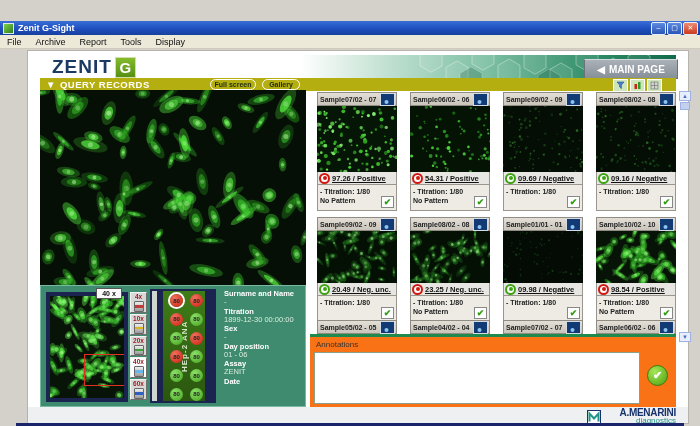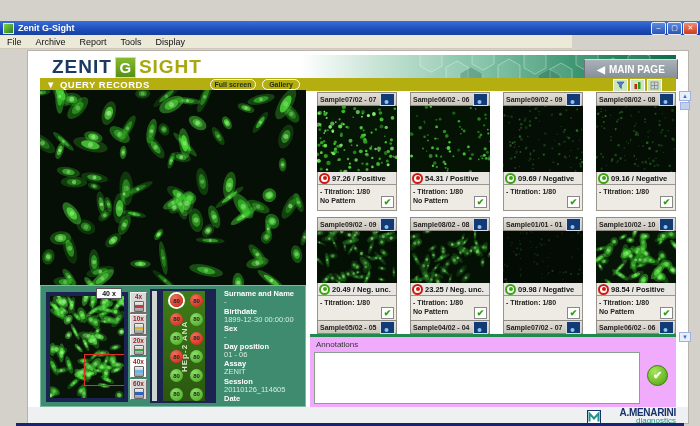--- a/index.html
+++ b/index.html
@@ -7,21 +7,21 @@
        font-family:"Liberation Sans",sans-serif;-webkit-font-smoothing:antialiased;}
   .abs{position:absolute;margin-top:21px;}
 
   
   .titlebar{left:0;top:0;width:700px;height:14px;background:linear-gradient(180deg,#3a6fd8 0%,#1f4fbe 55%,#16409f 100%);display:flex;align-items:center;color:#fff;}
   .title-icon{width:9px;height:9px;margin:0 4px 0 3px;background:linear-gradient(135deg,#7fd24a,#2e7d1e);border:1px solid #dfe8f5;}
   .title-text{font-size:9px;font-weight:bold;}
   .winbtns{position:absolute;right:2px;top:1px;display:flex;gap:1px;}
   .winbtn{width:13px;height:11px;border:1px solid #e8eef8;border-radius:2px;color:#fff;font-size:7px;line-height:9px;text-align:center;background:linear-gradient(180deg,#5d8ae0,#2a55b8);}
   .winbtn.close{background:linear-gradient(180deg,#ef8a72,#cc3a1d);}
-  .menubar{left:0;top:14px;width:572px;height:13px;background:#ece9d8;border-bottom:1px solid #cfcabb;display:flex;align-items:center;}
+  .menubar{left:0;top:14px;width:700px;height:13px;background:#ece9d8;border-bottom:1px solid #cfcabb;display:flex;align-items:center;}
   .menu-item{font-size:9px;color:#111;padding:0 7px;cursor:default;}
 
   
   .panel{left:28px;top:30px;width:660px;height:372px;background:#fff;box-shadow:0 0 0 1px #b7b3aa;}
 
   
   .banner{left:300px;top:34px;width:376px;height:23px;background:linear-gradient(90deg,#ffffff 0%,#cfe7db 18%,#7cbfa2 50%,#2c8a64 80%,#0f6b4a 100%);overflow:hidden;}
   .logo{left:52px;top:36px;height:20px;display:flex;align-items:center;}
   .logo .z{font-size:19px;font-weight:bold;letter-spacing:1px;color:#1a3a63;}
   .logo .gbox{width:19px;height:19px;background:linear-gradient(180deg,#86bb2c,#568f14);color:#fff;font-size:15px;font-weight:bold;text-align:center;line-height:19px;margin:0 3px;border:1px solid #cfe0a8;}
@@ -75,32 +75,32 @@
   .card{width:80px;position:relative;}
   .chead{height:14px;background:linear-gradient(180deg,#e3dfd7,#cac5bb);border:1px solid #8f8b82;box-sizing:border-box;display:flex;align-items:center;justify-content:space-between;padding:0 1px 0 2px;}
   .cname{font-size:7px;font-weight:bold;color:#222;white-space:nowrap;}
   .pbtn{width:13px;height:11px;border:1px solid #d8dce2;background:#123a74;cursor:pointer;flex:none;}
   .cimg{width:80px;background:#040c04;overflow:hidden;cursor:pointer;}
   .cimg.h66{height:66px;} .cimg.h52{height:52px;}
   .cstat{height:13px;background:#e7e6e3;border:1px solid #9a968d;border-top:none;box-sizing:border-box;display:flex;align-items:center;gap:2px;padding-left:1px;}
   .sic{width:7px;height:7px;border-radius:50%;background:#fff;border:2px solid #cf1810;position:relative;flex:none;}
   .sic::after{content:"";position:absolute;inset:1.5px;border-radius:50%;background:#cf1810;}
   .sic.green{border-color:#3fa315;} .sic.green::after{background:#3fa315;}
-  .cres{font-size:7.5px;font-weight:bold;color:#111;white-space:nowrap;}
+  .cres{font-size:7.5px;font-weight:bold;color:#111;white-space:nowrap;text-decoration:underline;}
   .cinfo{height:26px;background:#edebe4;border:1px solid #9a968d;border-top:none;box-sizing:border-box;position:relative;padding:2px 0 0 2px;}
   .ctit,.cpat{font-size:7px;font-weight:bold;color:#222;line-height:9px;white-space:nowrap;}
   .check{position:absolute;right:2px;bottom:2px;width:11px;height:10px;background:#fff;border:1px solid #888;font-size:9px;line-height:10px;text-align:center;color:#2f9e12;font-weight:bold;cursor:pointer;}
 
   
   .sb-up{left:679px;top:70px;} .sb-down{left:679px;top:311px;}
   .sb-arrow{width:10px;height:8px;background:#e8eefb;border:1px solid #9db2e0;color:#4a6cc4;font-size:6px;line-height:8px;text-align:center;cursor:pointer;}
   .sb-thumb{left:680px;top:81px;width:8px;height:6px;background:#c2cfee;border:1px solid #9db2e0;cursor:grab;}
 
   
-  .annot{left:310px;top:313px;width:366px;height:73px;background:#f0abfc;border-top:3px solid #1f8a4e;box-sizing:border-box;}
+  .annot{left:310px;top:313px;width:366px;height:73px;background:#f97316;border-top:3px solid #1f8a4e;box-sizing:border-box;}
   .annot-label{position:absolute;left:6px;top:3px;font-size:8px;color:#333;}
   .annot textarea{position:absolute;left:4px;top:15px;width:326px;height:52px;box-sizing:border-box;border:1px solid #8aa08a;background:#fff;resize:none;font-family:"Liberation Sans",sans-serif;font-size:9px;}
   .okbtn{position:absolute;right:8px;top:28px;width:19px;height:19px;border-radius:50%;background:radial-gradient(circle at 35% 30%,#a5e857,#4c9e10);border:1px solid #3a7d0c;color:#fff;font-size:11px;font-weight:bold;line-height:18px;text-align:center;cursor:pointer;}
 
   
   .brandband{left:28px;top:386px;width:660px;height:16px;background:#eef0f2;}
   .brand{position:absolute;right:12px;top:1px;display:flex;gap:19px;align-items:center;}
   .brandtext{text-align:right;}
   .brandtext .b1{font-size:10px;line-height:9px;font-weight:bold;color:#16316b;letter-spacing:-0.3px;}
   .brandtext .b2{font-size:8px;line-height:8px;color:#1f9488;}
@@ -152,21 +152,20 @@
       <use href="#hx" x="160" y="12"></use>
         <use href="#hx" x="238" y="14"></use>
         <use href="#hx" x="316" y="12"></use>
     </g>
   </svg>
 </div>
 
 <div class="abs logo">
   <span class="z">ZENIT</span>
   <span class="gbox">G</span>
-  <span class="s">SIGHT</span>
 </div>
 
 <div class="abs mainpage">
   <span>◀</span>
   <span>MAIN PAGE</span>
 </div>
 
 <div class="abs querybar">
   <span class="qb-title">
     <span>▼</span>
@@ -1135,38 +1134,34 @@
       </div>
   </div>
 </div>
 
 <div class="abs patient">
     <div class="pf">
       <div class="l">Surname and Name</div>
       <div class="v">-</div>
     </div>
     <div class="pf">
-      <div class="l">Birthdate</div>
+      <div class="l">Titration</div>
       <div class="v">1899-12-30 00:00:00</div>
     </div>
     <div class="pf">
       <div class="l">Sex</div>
       <div class="v">-</div>
     </div>
     <div class="pf">
       <div class="l">Day position</div>
       <div class="v">01 - 06</div>
     </div>
     <div class="pf">
       <div class="l">Assay</div>
       <div class="v">ZENIT</div>
-    </div>
-    <div class="pf">
-      <div class="l">Session</div>
-      <div class="v">20110126_114605</div>
     </div>
     <div class="pf">
       <div class="l">Date</div>
     </div>
   </div>
 
 <div class="abs watermark">
     <span>G</span>
   </div>
 

